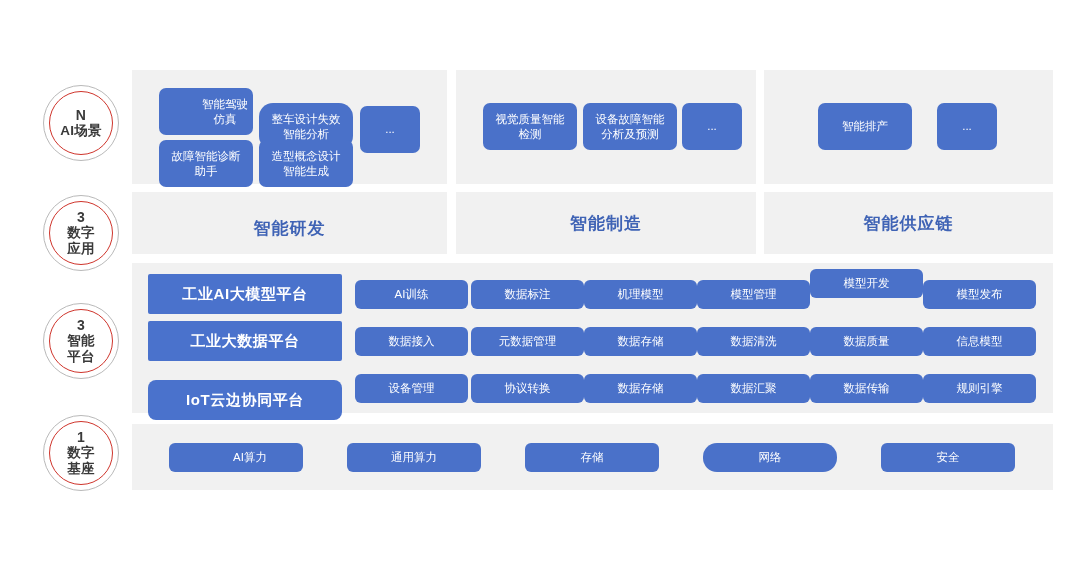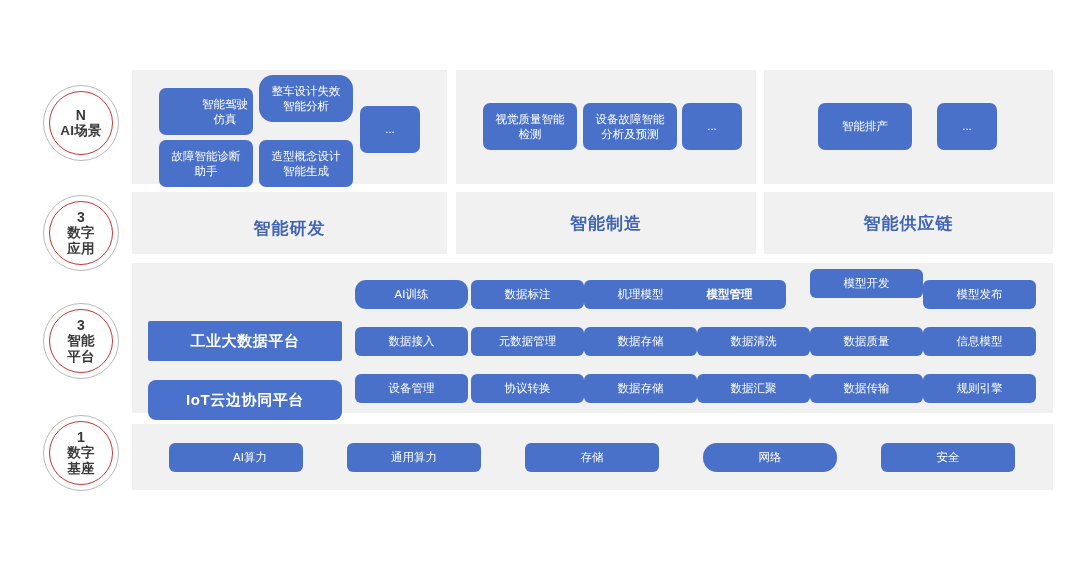--- a/index.html
+++ b/index.html
@@ -169,21 +169,21 @@
   <div class="badge" style="left:43px; top:415px;">
     <div class="badge-inner">
       <div class="badge-line num">1</div>
       <div class="badge-line">数字</div>
       <div class="badge-line">基座</div>
     </div>
   </div>
 
   <div class="panel" style="left:132px; top:70px; width:315px; height:114px;">
     <div class="card scn" style="left:27px; top:18px;padding-left:42px;">智能驾驶仿真</div>
-    <div class="card scn" style="left:127px; top:5px;border-radius:14px;">整车设计失效<br>智能分析</div>
+    <div class="card scn" style="left:127px; top:33px;border-radius:14px;">整车设计失效<br>智能分析</div>
     <div class="card scn" style="left:27px; top:70px;">故障智能诊断<br>助手</div>
     <div class="card scn" style="left:127px; top:70px;">造型概念设计<br>智能生成</div>
     <div class="card scn-dots" style="left:228px; top:36px;">...</div>
   </div>
 
   <div class="panel" style="left:456px; top:70px; width:300px; height:114px;">
     <div class="card scn" style="left:27px; top:33px;">视觉质量智能<br>检测</div>
     <div class="card scn" style="left:127px; top:33px;">设备故障智能<br>分析及预测</div>
     <div class="card scn-dots" style="left:226px; top:33px;">...</div>
   </div>
@@ -200,24 +200,25 @@
   <div class="panel" style="left:456px; top:192px; width:300px; height:62px;">
     <div class="app-title" style="left:0; top:0; width:300px; height:62px;">智能制造</div>
   </div>
 
   <div class="panel" style="left:764px; top:192px; width:289px; height:62px;">
     <div class="app-title" style="left:0; top:0; width:289px; height:62px;">智能供应链</div>
   </div>
 
   <div class="panel" style="left:132px; top:263px; width:921px; height:150px;">
 
-    <div class="mod" style="left:223px; top:17px;border-radius:11px;">AI训练</div>
+    <div class="plat-bar" style="left:16px; top:11px; width:194px; height:40px;">工业AI大模型平台</div>
+    <div class="mod" style="left:223px; top:17px;">AI训练</div>
     <div class="mod" style="left:339px; top:17px;">数据标注</div>
     <div class="mod" style="left:452px; top:17px;">机理模型</div>
-    <div class="mod" style="left:541px; top:17px;font-weight:bold;">模型管理</div>
+    <div class="mod" style="left:565px; top:17px;">模型管理</div>
     <div class="mod" style="left:678px; top:6px;text-align:center;">模型开发</div>
     <div class="mod" style="left:791px; top:17px;">模型发布</div>
 
     <div class="plat-bar" style="left:16px; top:58px; width:194px; height:40px;font-family:Liberation Serif, serif;">工业大数据平台</div>
     <div class="mod" style="left:223px; top:64px;">数据接入</div>
     <div class="mod" style="left:339px; top:64px;">元数据管理</div>
     <div class="mod" style="left:452px; top:64px;">数据存储</div>
     <div class="mod" style="left:565px; top:64px;">数据清洗</div>
     <div class="mod" style="left:678px; top:64px;">数据质量</div>
     <div class="mod" style="left:791px; top:64px;">信息模型</div>

